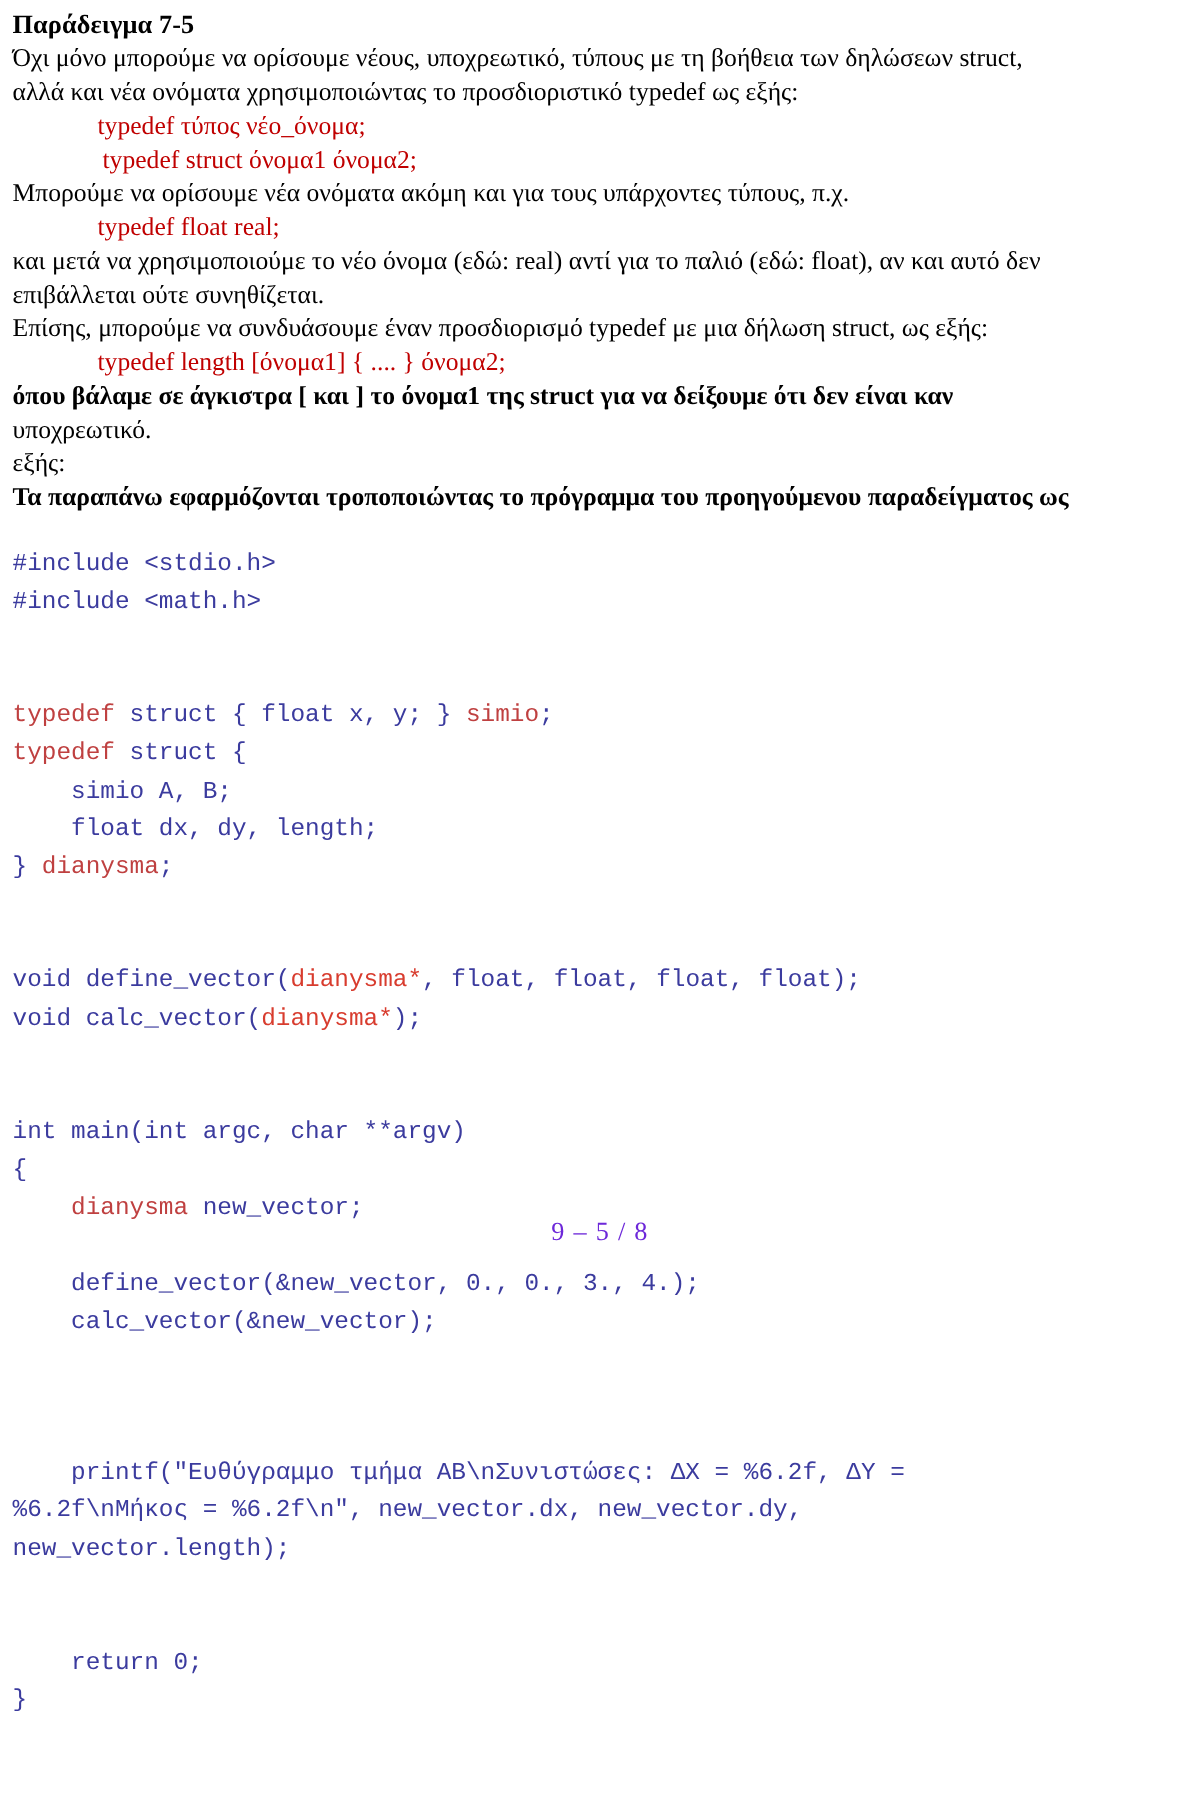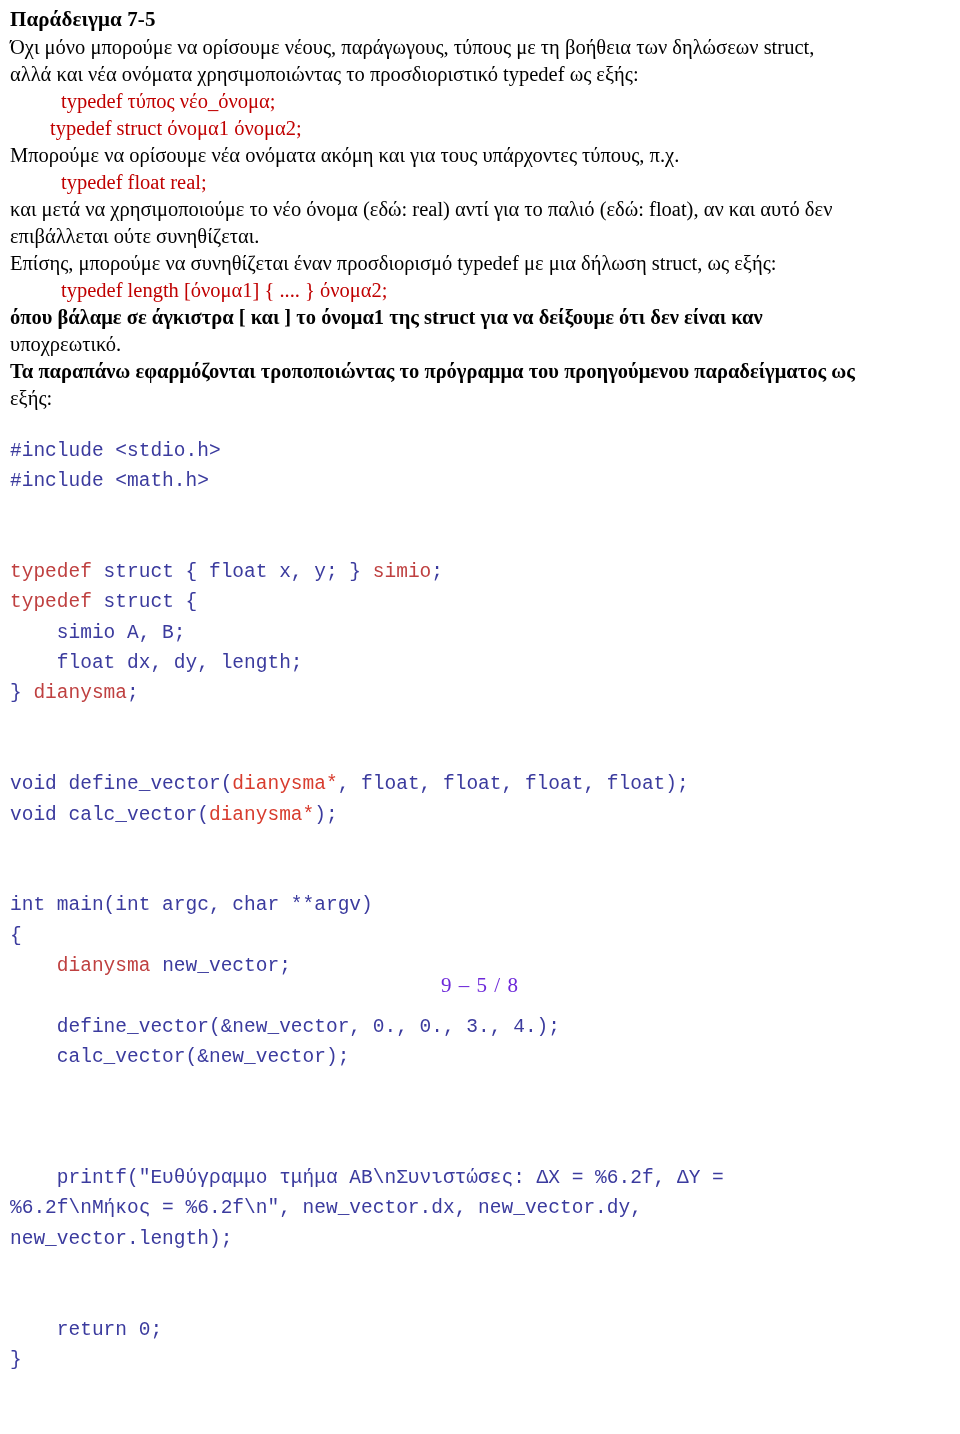--- a/index.html
+++ b/index.html
@@ -47,24 +47,24 @@
   }
   .para.justify {
     text-align: justify;
     text-align-last: left;
     font-weight: bold;
   }
 
   .code-inline-red {
     color: #c00000;
     display: block;
-    margin-left: 51px;
+    margin-left: 68px;
   }
   .code-inline-red.tight {
-    margin-left: 40px;
+    margin-left: 72px;
   }
 
   
   .listing {
     font-family: "Liberation Mono", "DejaVu Sans Mono", monospace;
     font-size: 19.5px;
     line-height: 30.3px;
     white-space: pre;
     margin-top: 24px;
     color: #3333aa;
@@ -98,42 +98,42 @@
 </style>
 </head>
 <body>
 
 <div class="page">
 
   <div class="prose">
 
     <div class="doc-title">Παράδειγμα 7-5</div>
 
-    <div class="para">Όχι μόνο μπορούμε να ορίσουμε νέους, παράγωγους, τύπους με τη βοήθεια των δηλώσεων struct,</div>
+    <div class="para">Όχι μόνο μπορούμε να ορίσουμε νέους, υποχρεωτικό, τύπους με τη βοήθεια των δηλώσεων struct,</div>
     <div class="para">αλλά και νέα ονόματα χρησιμοποιώντας το προσδιοριστικό typedef ως εξής:</div>
 
     <div class="code-inline-red">typedef τύπος νέο_όνομα;</div>
     <div class="code-inline-red tight">typedef struct όνομα1 όνομα2;</div>
 
     <div class="para">Μπορούμε να ορίσουμε νέα ονόματα ακόμη και για τους υπάρχοντες τύπους, π.χ.</div>
 
     <div class="code-inline-red">typedef float real;</div>
 
     <div class="para">και μετά να χρησιμοποιούμε το νέο όνομα (εδώ: real) αντί για το παλιό (εδώ: float), αν και αυτό δεν</div>
     <div class="para">επιβάλλεται ούτε συνηθίζεται.</div>
 
-    <div class="para">Επίσης, μπορούμε να συνηθίζεται έναν προσδιορισμό typedef με μια δήλωση struct, ως εξής:</div>
+    <div class="para">Επίσης, μπορούμε να συνδυάσουμε έναν προσδιορισμό typedef με μια δήλωση struct, ως εξής:</div>
 
     <div class="code-inline-red">typedef length [όνομα1] { .... } όνομα2;</div>
 
     <div class="para justify">όπου βάλαμε σε άγκιστρα [ και ] το όνομα1 της struct για να δείξουμε ότι δεν είναι καν</div>
     <div class="para">υποχρεωτικό.</div>
 
+    <div class="para">εξής:</div>
     <div class="para justify">Τα παραπάνω εφαρμόζονται τροποποιώντας το πρόγραμμα του προηγούμενου παραδείγματος ως</div>
-    <div class="para">εξής:</div>
 
   </div>
 
   <div class="listing" id="code-listing"><span class="ln"><span class="tok-blue">#include &lt;stdio.h&gt;</span></span><span class="ln"><span class="tok-blue">#include &lt;math.h&gt;</span></span><span class="blank"></span><span class="blank"></span><span class="ln"><span class="tok-red">typedef</span><span class="tok-blue"> struct { float x, y; } </span><span class="tok-red">simio</span><span class="tok-blue">;</span></span><span class="ln"><span class="tok-red">typedef</span><span class="tok-blue"> struct {</span></span><span class="ln"><span class="tok-blue">    simio A, B;</span></span><span class="ln"><span class="tok-blue">    float dx, dy, length;</span></span><span class="ln"><span class="tok-blue">} </span><span class="tok-red">dianysma</span><span class="tok-blue">;</span></span><span class="blank"></span><span class="blank"></span><span class="ln"><span class="tok-blue">void define_vector(</span><span class="tok-red2">dianysma*</span><span class="tok-blue">, float, float, float, float);</span></span><span class="ln"><span class="tok-blue">void calc_vector(</span><span class="tok-red2">dianysma*</span><span class="tok-blue">);</span></span><span class="blank"></span><span class="blank"></span><span class="ln"><span class="tok-blue">int main(int argc, char **argv)</span></span><span class="ln"><span class="tok-blue">{</span></span><span class="ln"><span class="tok-blue">    </span><span class="tok-red">dianysma</span><span class="tok-blue"> new_vector;</span></span><span class="blank"></span><span class="ln"><span class="tok-blue">    define_vector(&amp;new_vector, 0., 0., 3., 4.);</span></span><span class="ln"><span class="tok-blue">    calc_vector(&amp;new_vector);</span></span><span class="blank"></span><span class="blank"></span><span class="blank"></span><span class="ln"><span class="tok-blue">    printf("Ευθύγραμμο τμήμα ΑΒ\nΣυνιστώσες: ΔΧ = %6.2f, ΔΥ =</span></span><span class="ln"><span class="tok-blue">%6.2f\nΜήκος = %6.2f\n", new_vector.dx, new_vector.dy,</span></span><span class="ln"><span class="tok-blue">new_vector.length);</span></span><span class="blank"></span><span class="blank"></span><span class="ln"><span class="tok-blue">    return 0;</span></span><span class="ln"><span class="tok-blue">}</span></span><span class="blank"></span><span class="blank"></span></div>
 
   <div class="footer">9 – 5 / 8</div>
 
 </div>
 
 </body></html>

